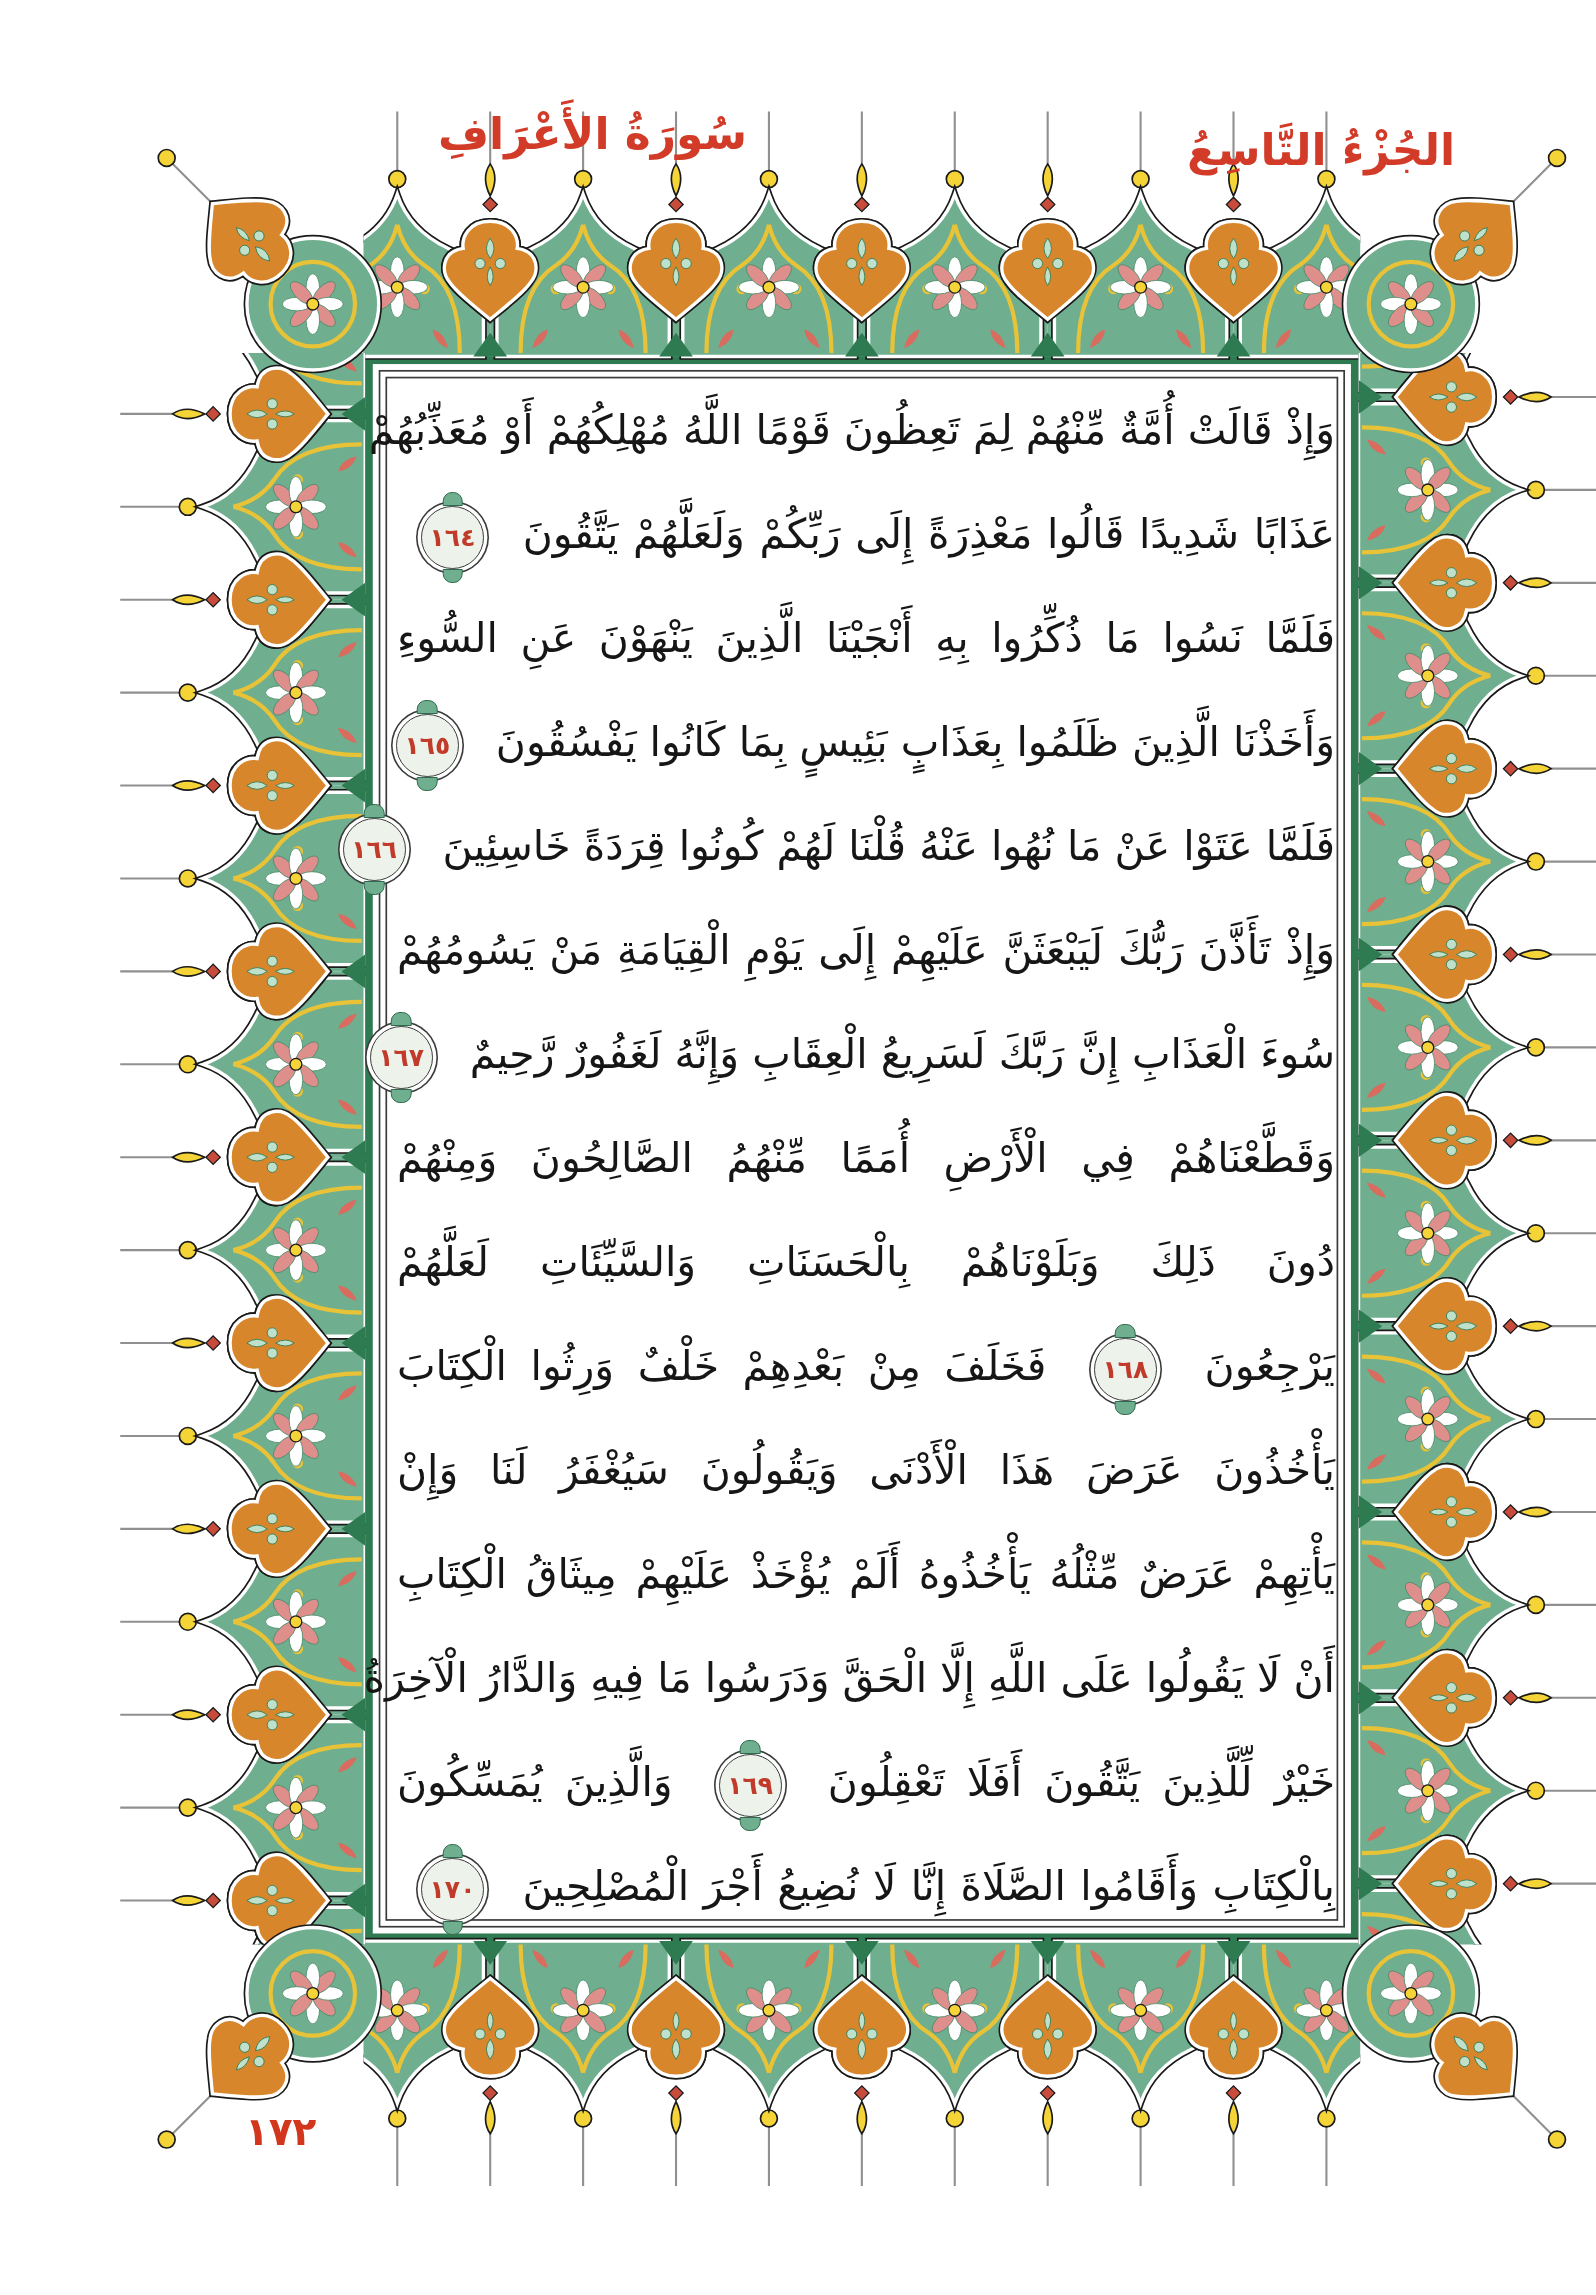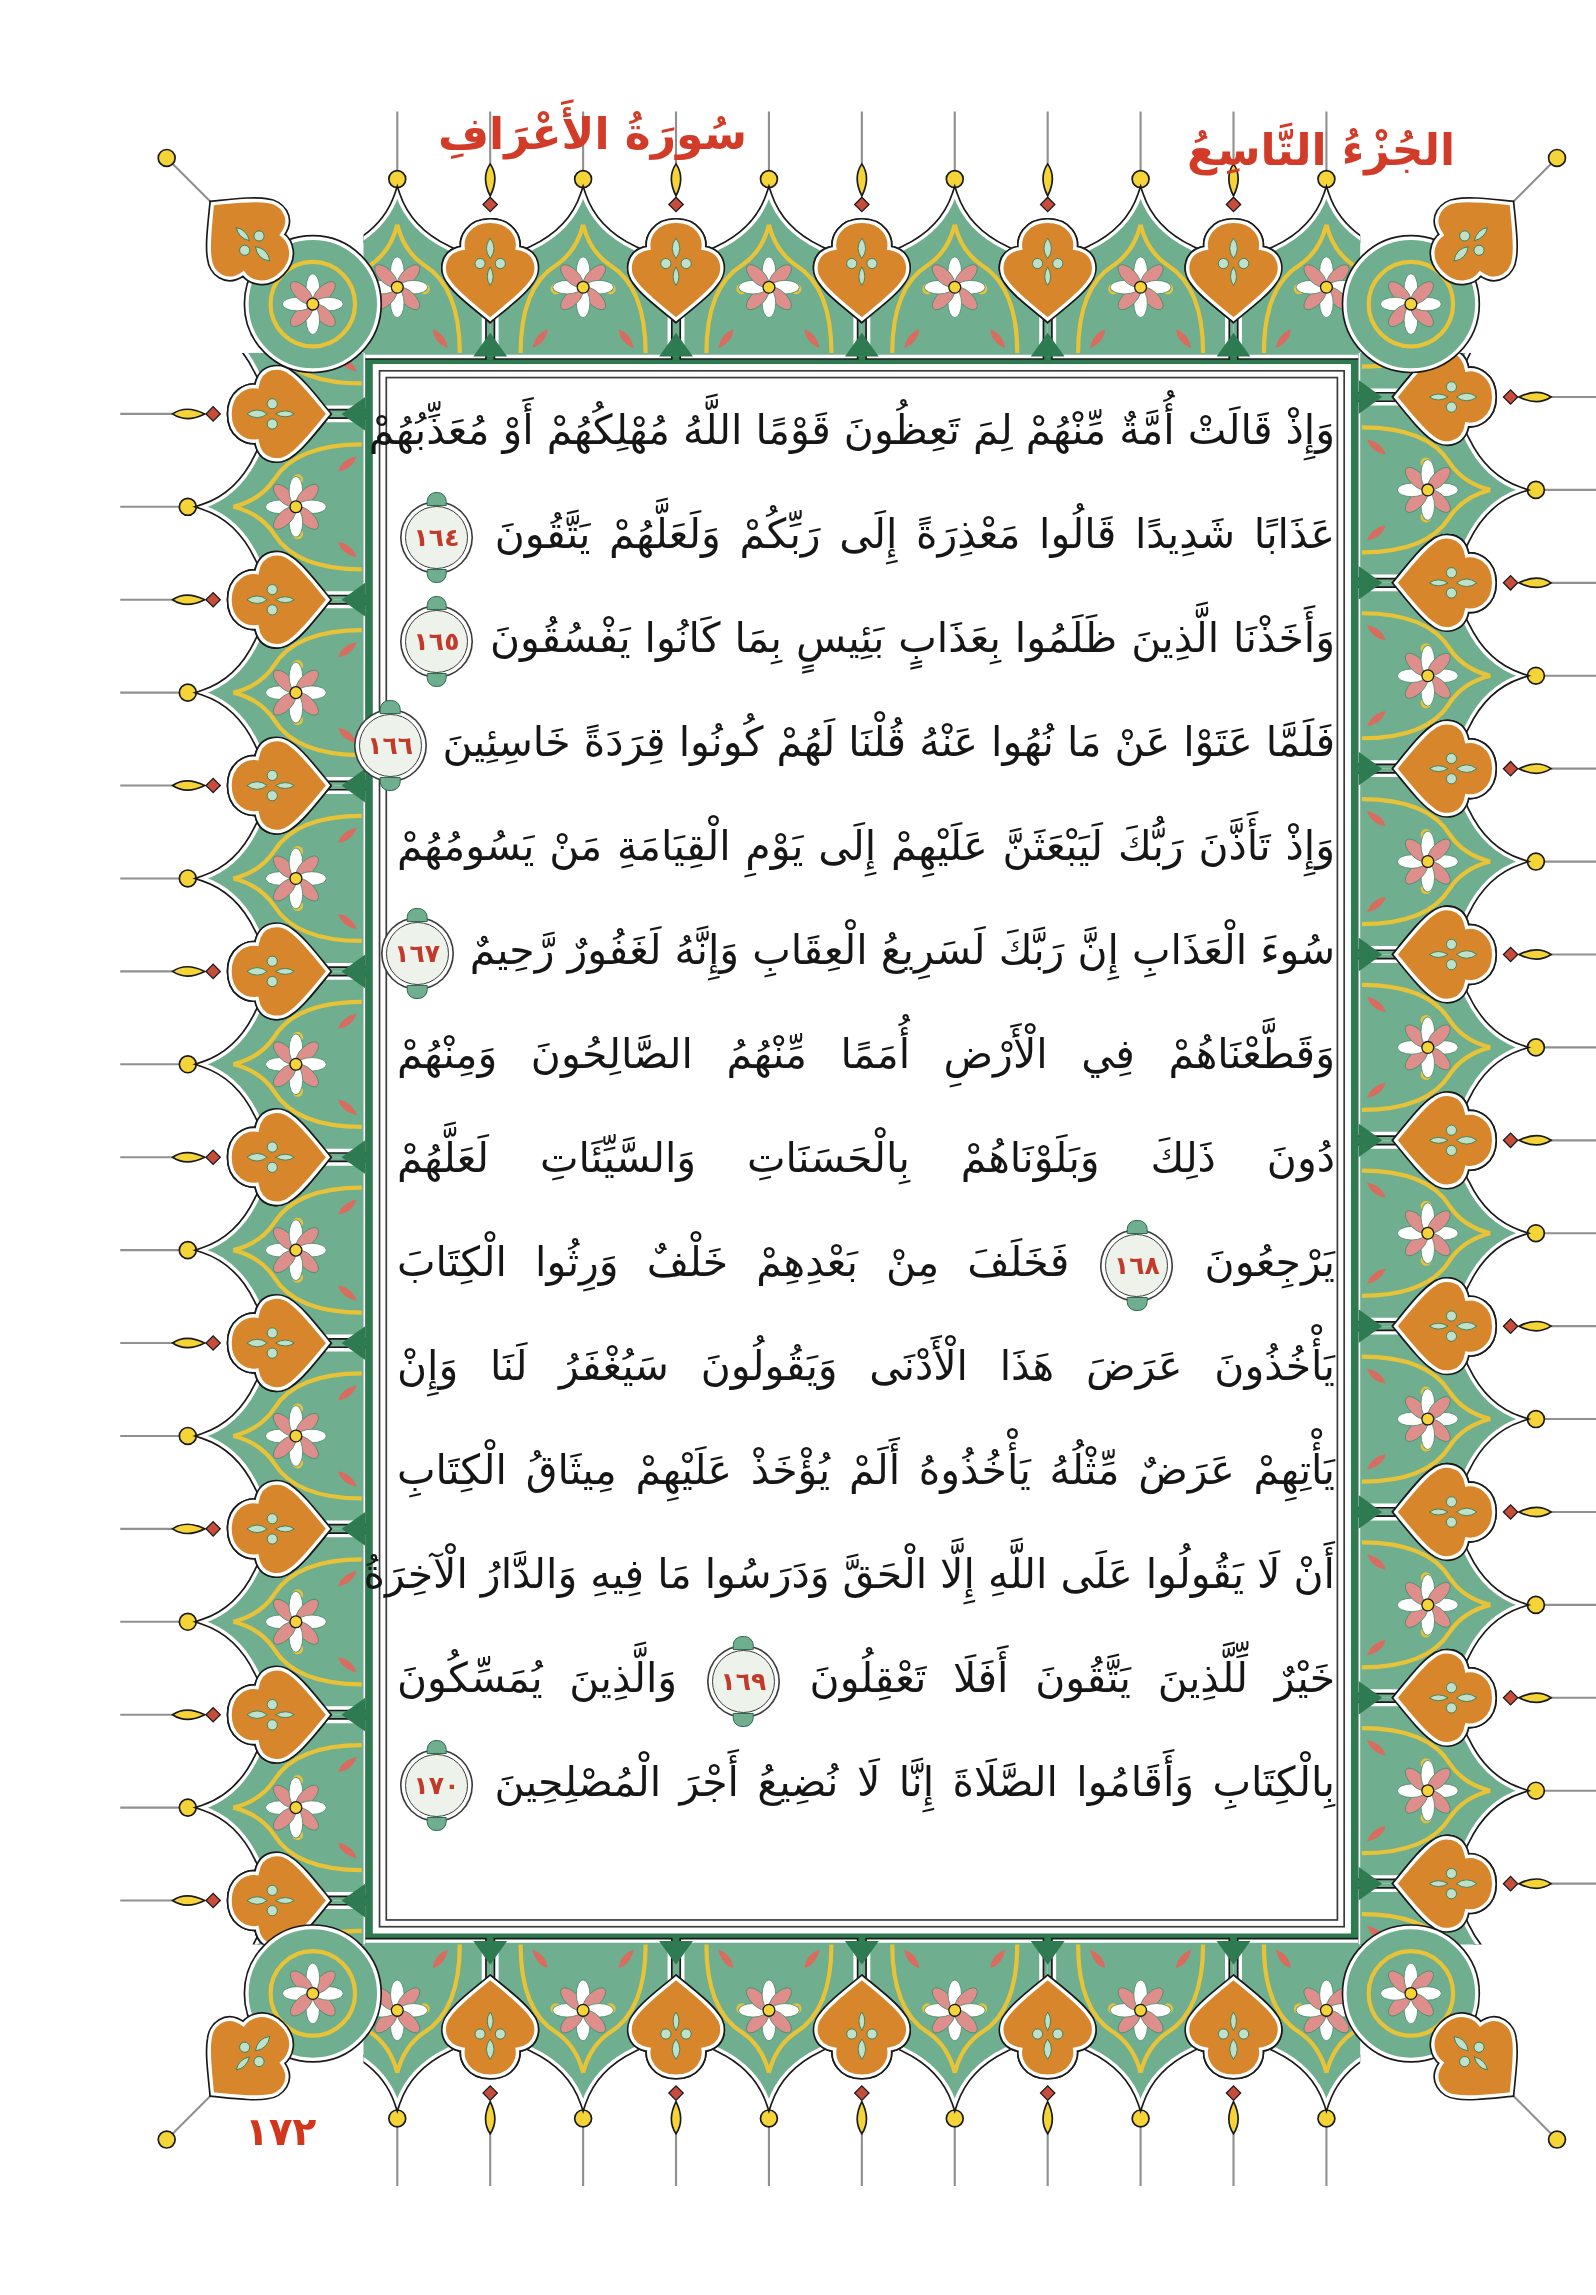--- a/index.html
+++ b/index.html
@@ -34,21 +34,21 @@
   .qline{
     height:104px;line-height:104px;font-size:41px;white-space:nowrap;
     text-align:justify;text-align-last:justify;color:var(--text_black);
   }
   .qtext{display:inline;}
   .ayah-marker{
     display:inline-flex;align-items:center;justify-content:center;
     width:61px;height:61px;border-radius:50%;vertical-align:middle;
     background:#EDF3EA;border:1.7px solid #3a3a3a;
     box-shadow:0 0 0 3.4px #ffffff,0 0 0 5px #3a3a3a;
-    position:relative;margin:0 8px;
+    position:relative;margin:0 24px;
   }
   .ayah-marker::before,.ayah-marker::after{
     content:"";position:absolute;left:50%;transform:translateX(-50%);
     width:18.6px;height:12px;background:var(--band_green);
     border:1.7px solid #2F6B4F;
   }
   .ayah-marker::before{top:-15px;border-radius:9.3px 9.3px 0 0;}
   .ayah-marker::after{bottom:-15px;border-radius:0 0 9.3px 9.3px;}
   .ayah-num{
     font-size:25px;line-height:1;color:var(--ayah_number_red);font-weight:bold;
@@ -202,20 +202,21 @@
 </svg>
 
 <div class="hdr hdr-surah">سُورَةُ الأَعْرَافِ</div>
 <div class="hdr hdr-juz">الجُزْءُ التَّاسِعُ</div>
 
 <div class="qblock">
     <div class="qline"><span class="qtext">وَإِذْ قَالَتْ أُمَّةٌ مِّنْهُمْ لِمَ تَعِظُونَ قَوْمًا اللَّهُ مُهْلِكُهُمْ أَوْ مُعَذِّبُهُمْ</span></div>
     <div class="qline"><span class="qtext">عَذَابًا شَدِيدًا قَالُوا مَعْذِرَةً إِلَى رَبِّكُمْ وَلَعَلَّهُمْ يَتَّقُونَ</span> <span class="ayah-marker">
         <span class="ayah-num">١٦٤</span>
       </span></div>
+    <div class="qline"><span class="qtext">فَلَمَّا نَسُوا مَا ذُكِّرُوا بِهِ أَنْجَيْنَا الَّذِينَ يَنْهَوْنَ عَنِ السُّوءِ</span></div>
     <div class="qline"><span class="qtext">وَأَخَذْنَا الَّذِينَ ظَلَمُوا بِعَذَابٍ بَئِيسٍ بِمَا كَانُوا يَفْسُقُونَ</span> <span class="ayah-marker">
         <span class="ayah-num">١٦٥</span>
       </span></div>
     <div class="qline"><span class="qtext">فَلَمَّا عَتَوْا عَنْ مَا نُهُوا عَنْهُ قُلْنَا لَهُمْ كُونُوا قِرَدَةً خَاسِئِينَ</span> <span class="ayah-marker">
         <span class="ayah-num">١٦٦</span>
       </span></div>
     <div class="qline"><span class="qtext">وَإِذْ تَأَذَّنَ رَبُّكَ لَيَبْعَثَنَّ عَلَيْهِمْ إِلَى يَوْمِ الْقِيَامَةِ مَنْ يَسُومُهُمْ</span></div>
     <div class="qline"><span class="qtext">سُوءَ الْعَذَابِ إِنَّ رَبَّكَ لَسَرِيعُ الْعِقَابِ وَإِنَّهُ لَغَفُورٌ رَّحِيمٌ</span> <span class="ayah-marker">
         <span class="ayah-num">١٦٧</span>
       </span></div>

